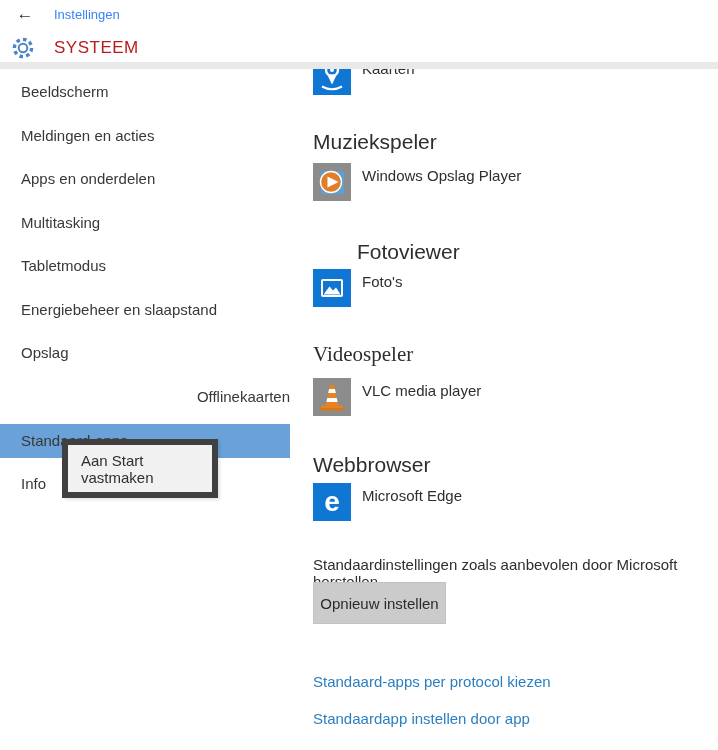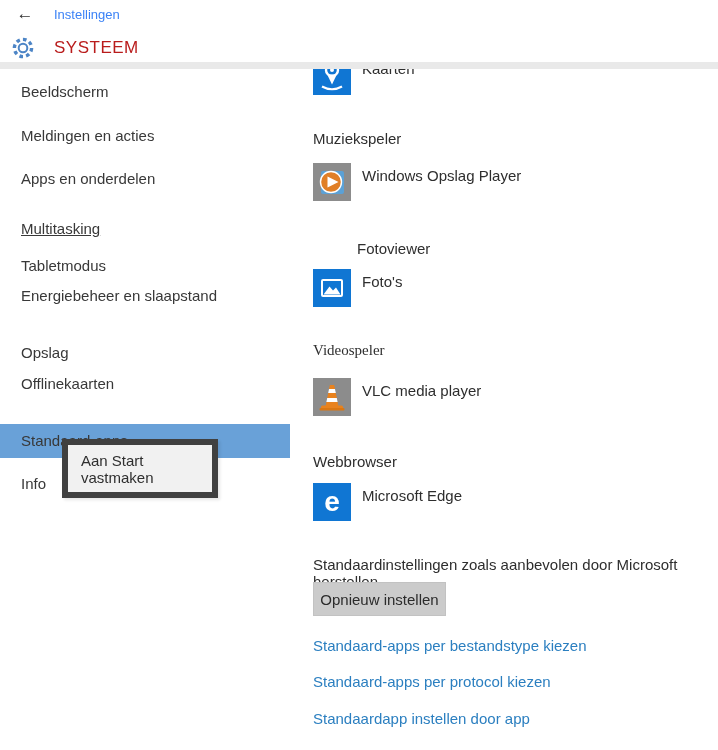--- a/index.html
+++ b/index.html
@@ -17,29 +17,29 @@
   .page-title{position:absolute;left:54px;top:38px;font-size:17px;letter-spacing:.5px;color:#b91c1c;}
   
   .side-item{position:absolute;left:0;width:290px;height:34px;line-height:34px;
     padding-left:21px;box-sizing:border-box;font-size:15px;color:#383838;z-index:2;}
   .side-item.selected{background:#69a1d8;}
   
   .ctx{position:absolute;left:62px;top:439px;width:144px;height:47px;background:#f1f1f1;
     border:6px solid #404040;z-index:20;box-shadow:2px 2px 3px rgba(0,0,0,0.10);}
   .ctx-item{height:100%;display:flex;align-items:center;padding-left:13px;font-size:15px;color:#2f2f2f;}
   
-  .sec-label{position:absolute;left:313px;font-size:15px;color:#2e2e2e;z-index:1;}
+  .sec-label{position:absolute;left:313px;font-size:21px;color:#2e2e2e;z-index:1;}
   .app-icon{position:absolute;left:313px;width:38px;height:38px;z-index:1;}
   .app-name{position:absolute;left:362px;font-size:15px;color:#2e2e2e;z-index:1;}
   .icon-blue{background:#1076d3;}
   .icon-gray{background:#8c8c8c;}
   .edge-e{width:38px;height:38px;display:flex;align-items:center;justify-content:center;
     color:#fff;font-size:28px;font-weight:bold;font-family:"Liberation Sans",sans-serif;}
   .reset-desc{position:absolute;left:313px;top:556px;font-size:15px;color:#2e2e2e;z-index:1;}
-  .reset-btn{position:absolute;left:313px;top:582px;width:133px;height:34px;background:#cbcbcb;
+  .reset-btn{position:absolute;left:313px;top:582px;width:133px;height:42px;background:#cbcbcb;
     border:1px solid #c2c2c2;font-size:15px;color:#2b2b2b;font-family:"Liberation Sans",sans-serif;
     text-align:center;padding:0;z-index:1;}
   .blue-link{position:absolute;left:313px;font-size:15px;color:#2b7fc0;text-decoration:none;z-index:1;}
 </style>
 </head>
 <body>
 
 <div id="screen">
 
   <div class="app-icon icon-blue" style="top:57px;">
@@ -87,33 +87,32 @@
 
   <div class="sec-label" style="top:453px;">Webbrowser</div>
   <div class="app-icon icon-blue" style="top:483px;">
     <div class="edge-e">e</div>
   </div>
   <div class="app-name" style="top:487px;">Microsoft Edge</div>
 
   <div class="reset-desc">Standaardinstellingen zoals aanbevolen door Microsoft herstellen</div>
   <button class="reset-btn">Opnieuw instellen</button>
 
-  <a class="blue-link" style="top:637px;" href="#">Standaard-apps per bestandstype kiezen</a>
   <a class="blue-link" style="top:673px;" href="#">Standaard-apps per protocol kiezen</a>
   <a class="blue-link" style="top:710px;" href="#">Standaardapp instellen door app</a>
 
   <nav>
     <div class="side-item" style="top:75px;">Beeldscherm</div>
     <div class="side-item" style="top:119px;">Meldingen en acties</div>
     <div class="side-item" style="top:162px;">Apps en onderdelen</div>
-    <div class="side-item" style="top:212px;text-decoration:underline;">Multitasking</div>
+    <div class="side-item" style="top:206px;">Multitasking</div>
     <div class="side-item" style="top:249px;">Tabletmodus</div>
-    <div class="side-item" style="top:279px;">Energiebeheer en slaapstand</div>
+    <div class="side-item" style="top:293px;">Energiebeheer en slaapstand</div>
     <div class="side-item" style="top:336px;">Opslag</div>
-    <div class="side-item" style="top:367px;">Offlinekaarten</div>
+    <div class="side-item" style="top:380px;text-align:right;">Offlinekaarten</div>
     <div class="side-item selected" style="top:424px;">Standaard-apps</div>
     <div class="side-item" style="top:467px;">Info</div>
   </nav>
 
   <div class="ctx">
     <div class="ctx-item">Aan Start vastmaken</div>
   </div>
 
   <div class="header-layer">
     <div class="back-btn">

